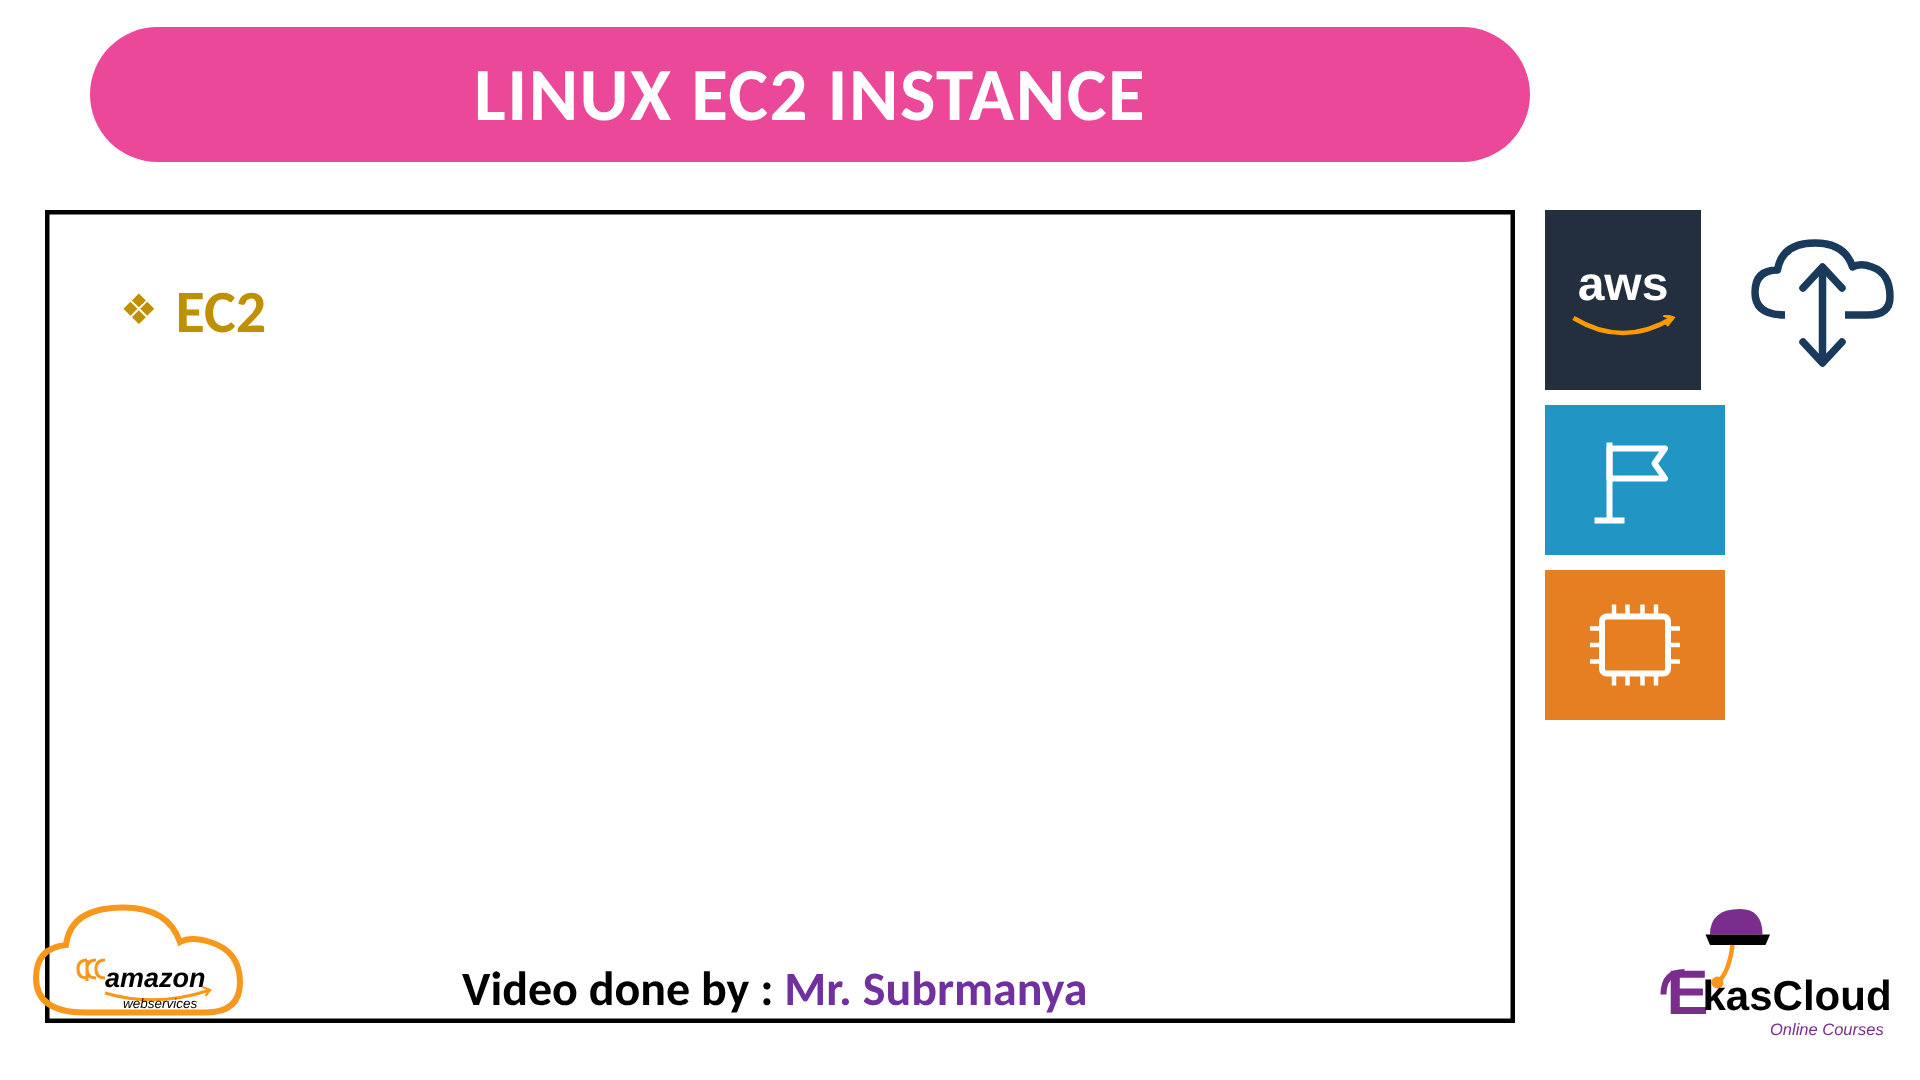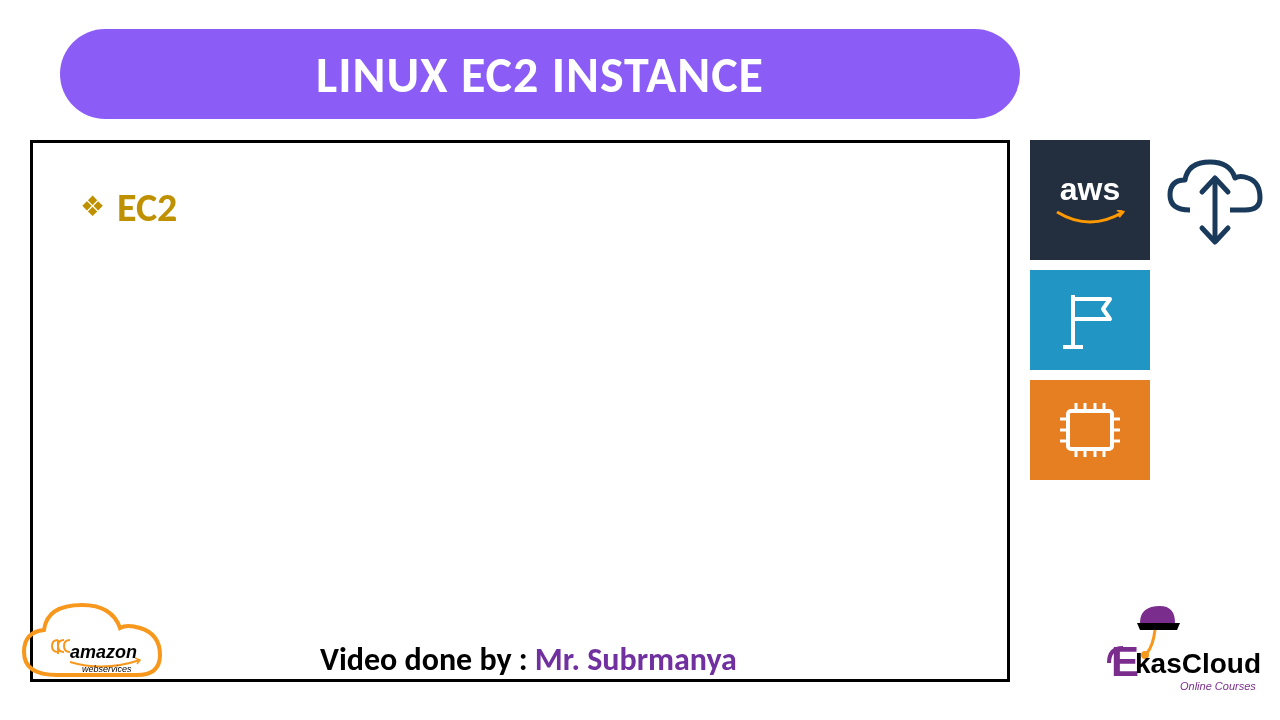--- a/index.html
+++ b/index.html
@@ -10,25 +10,25 @@
     body {
       width: 1280px;
       height: 720px;
       background: #ffffff;
       font-family: Calibri, Arial, sans-serif;
       position: relative;
       overflow: hidden;
     }
     .title-pill {
       position: absolute;
-      top: 29px;
+      top: 18px;
       left: 60px;
       width: 960px;
       height: 90px;
-      background: #8b5cf6;
+      background: #ec4899;
       border-radius: 50px;
       display: flex;
       align-items: center;
       justify-content: center;
     }
     .title-text {
       color: #ffffff;
       font-size: 50px;
       font-weight: bold;
       letter-spacing: 1px;
@@ -64,21 +64,21 @@
     }
     .bullet-text {
       color: #bf9000;
       font-size: 40px;
       font-weight: bold;
     }
     .aws-badge {
       position: absolute;
       top: 140px;
       left: 1030px;
-      width: 120px;
+      width: 104px;
       height: 120px;
       background: #232f3e;
       display: flex;
       flex-direction: column;
       align-items: center;
       justify-content: center;
     }
     .aws-text {
       color: #ffffff;
       font-size: 32px;
@@ -123,21 +123,21 @@
       position: absolute;
       top: 590px;
       left: 12px;
       width: 190px;
       height: 120px;
       font-style: italic;
     }
     .footer-credit {
       position: absolute;
       top: 640px;
-      left: 320px;
+      left: 308px;
       font-size: 32px;
       font-weight: bold;
     }
     .credit-label {
       color: #000000;
     }
     .credit-name {
       color: #7030a0;
     }
     .ekascloud-logo {

